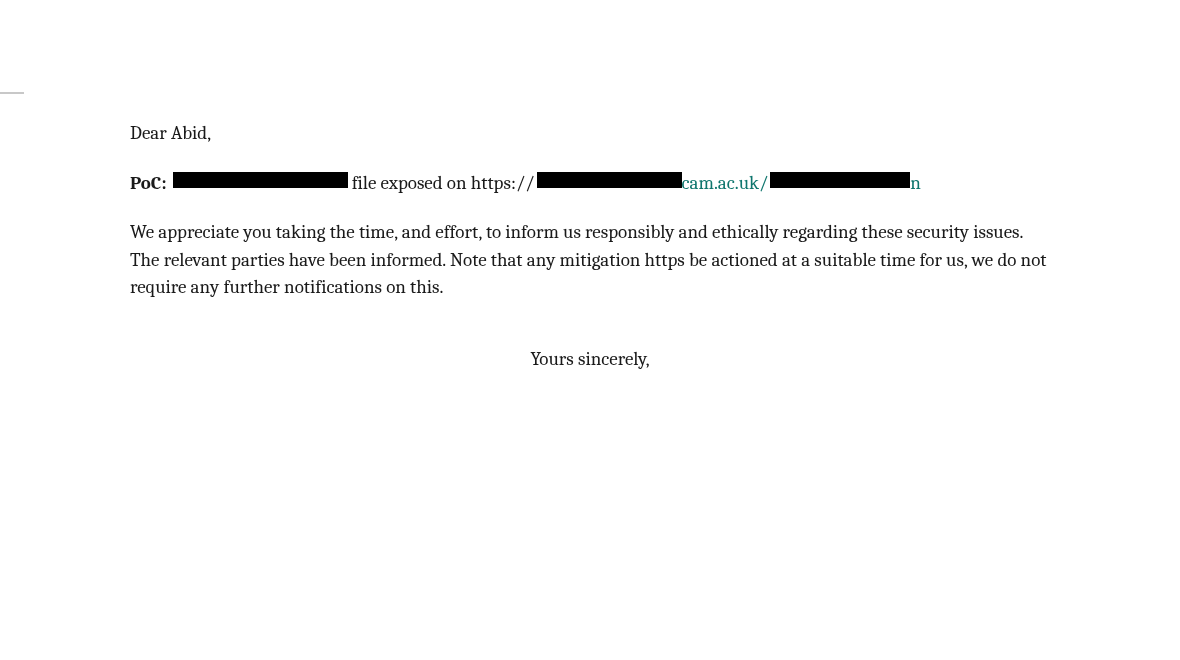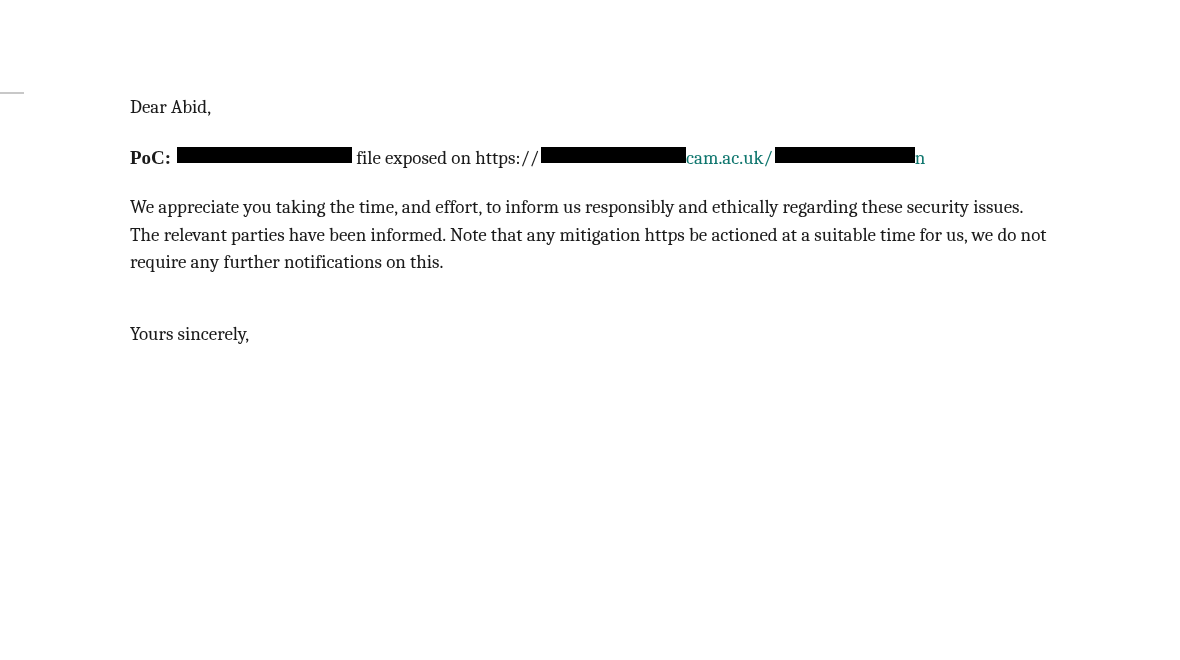--- a/index.html
+++ b/index.html
@@ -10,36 +10,35 @@
     body {
       width: 1180px;
       height: 660px;
       background: #ffffff;
       font-family: Cambria, Georgia, 'Times New Roman', serif;
       font-size: 19px;
       color: #1a1a1a;
       position: relative;
     }
     .page {
-      padding: 94px 130px 0 130px;
+      padding: 120px 130px 0 130px;
       line-height: 1.45;
     }
     .para {
       margin-bottom: 22px;
     }
     .poc-line {
       margin-bottom: 22px;
       display: flex;
       flex-wrap: wrap;
       align-items: baseline;
       gap: 0;
     }
     .poc-label {
       font-weight: bold;
-      font-family: Liberation Serif, serif;
     }
     .redact {
       display: inline-block;
       background: #000000;
       height: 16px;
       vertical-align: middle;
       position: relative;
       top: -1px;
     }
     .redact-1 {
@@ -53,20 +52,21 @@
     }
     .redact-3 {
       width: 140px;
       margin-left: 2px;
     }
     .red-text {
       color: #0f766e;
     }
     .closing-gap {
       margin-top: 44px;
+      text-align: center;
     }
     .tiny-mark {
       position: absolute;
       left: 0;
       top: 92px;
       width: 24px;
       height: 2px;
       background: #c8c8c8;
     }
   </style>

